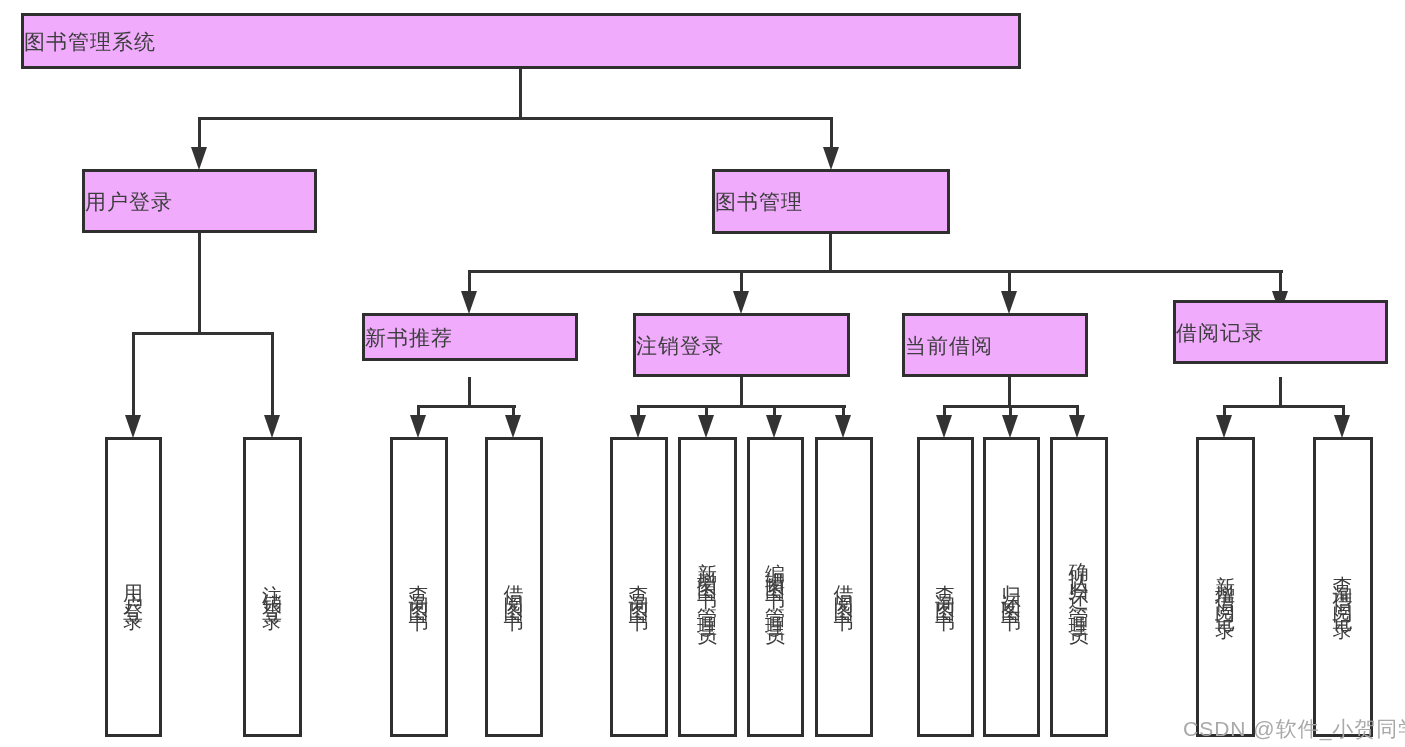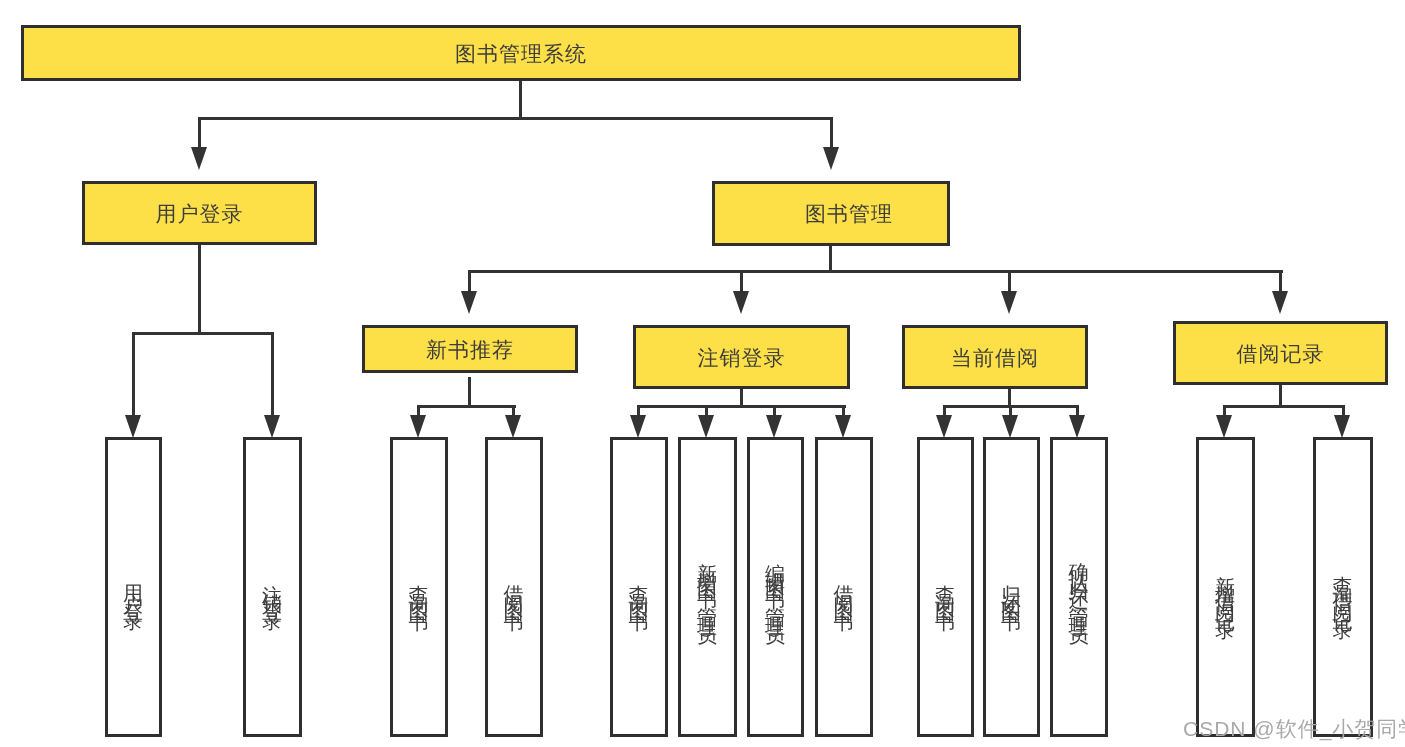--- a/index.html
+++ b/index.html
@@ -2,22 +2,22 @@
 <html><head>
 <meta charset="utf-8">
 <style>
   html, body { margin: 0; padding: 0; background: #ffffff; }
   body { width: 1405px; height: 747px; overflow: hidden;
          font-family: "Liberation Sans", sans-serif; }
   .canvas { position: relative; width: 1405px; height: 747px; background: #ffffff; }
 
   
   .node { position: absolute; box-sizing: border-box;
-          border: 3px solid #2f2f2f; background: #fde047;
-          display: flex; align-items: center; justify-content: center; margin-top: 12px; }
+          border: 3px solid #2f2f2f; background: #f0abfc;
+          display: flex; align-items: center; justify-content: flex-start; }
   .node span { font-size: 21px; color: #3d3d3d; letter-spacing: 1px; line-height: 1; }
 
   
   .leaf { position: absolute; box-sizing: border-box; top: 437px; height: 300px;
           border: 3px solid #2f2f2f; background: #ffffff;
           display: flex; align-items: center; justify-content: center; }
   .leaf span { writing-mode: vertical-lr; text-orientation: mixed;
                font-size: 20px; color: #3d3d3d; letter-spacing: 9px; line-height: 1; }
 
   
@@ -98,34 +98,34 @@
   <div class="ar" style="left:1216px; top:415px;"></div>
   <div class="ar" style="left:1334px; top:415px;"></div>
 
   <div class="node" style="left:21px; top:13px; width:1000px; height:56px;">
     <span>图书管理系统</span>
   </div>
 
   <div class="node" style="left:82px; top:169px; width:235px; height:64px;">
     <span>用户登录</span>
   </div>
-  <div class="node" style="left:712px; top:169px; width:238px; height:65px;padding-left:36px;">
+  <div class="node" style="left:712px; top:169px; width:238px; height:65px;">
     <span>图书管理</span>
   </div>
 
   <div class="node" style="left:362px; top:313px; width:216px; height:48px;">
     <span>新书推荐</span>
   </div>
   <div class="node" style="left:633px; top:313px; width:217px; height:64px;">
     <span>注销登录</span>
   </div>
   <div class="node" style="left:902px; top:313px; width:186px; height:64px;">
     <span>当前借阅</span>
   </div>
-  <div class="node" style="left:1173px; top:309px; width:215px; height:64px;">
+  <div class="node" style="left:1173px; top:300px; width:215px; height:64px;">
     <span>借阅记录</span>
   </div>
 
   <div class="leaf" style="left:105px; width:57px;">
     <span>用户登录</span>
   </div>
   <div class="leaf" style="left:243px; width:59px;">
     <span>注销登录</span>
   </div>
 

